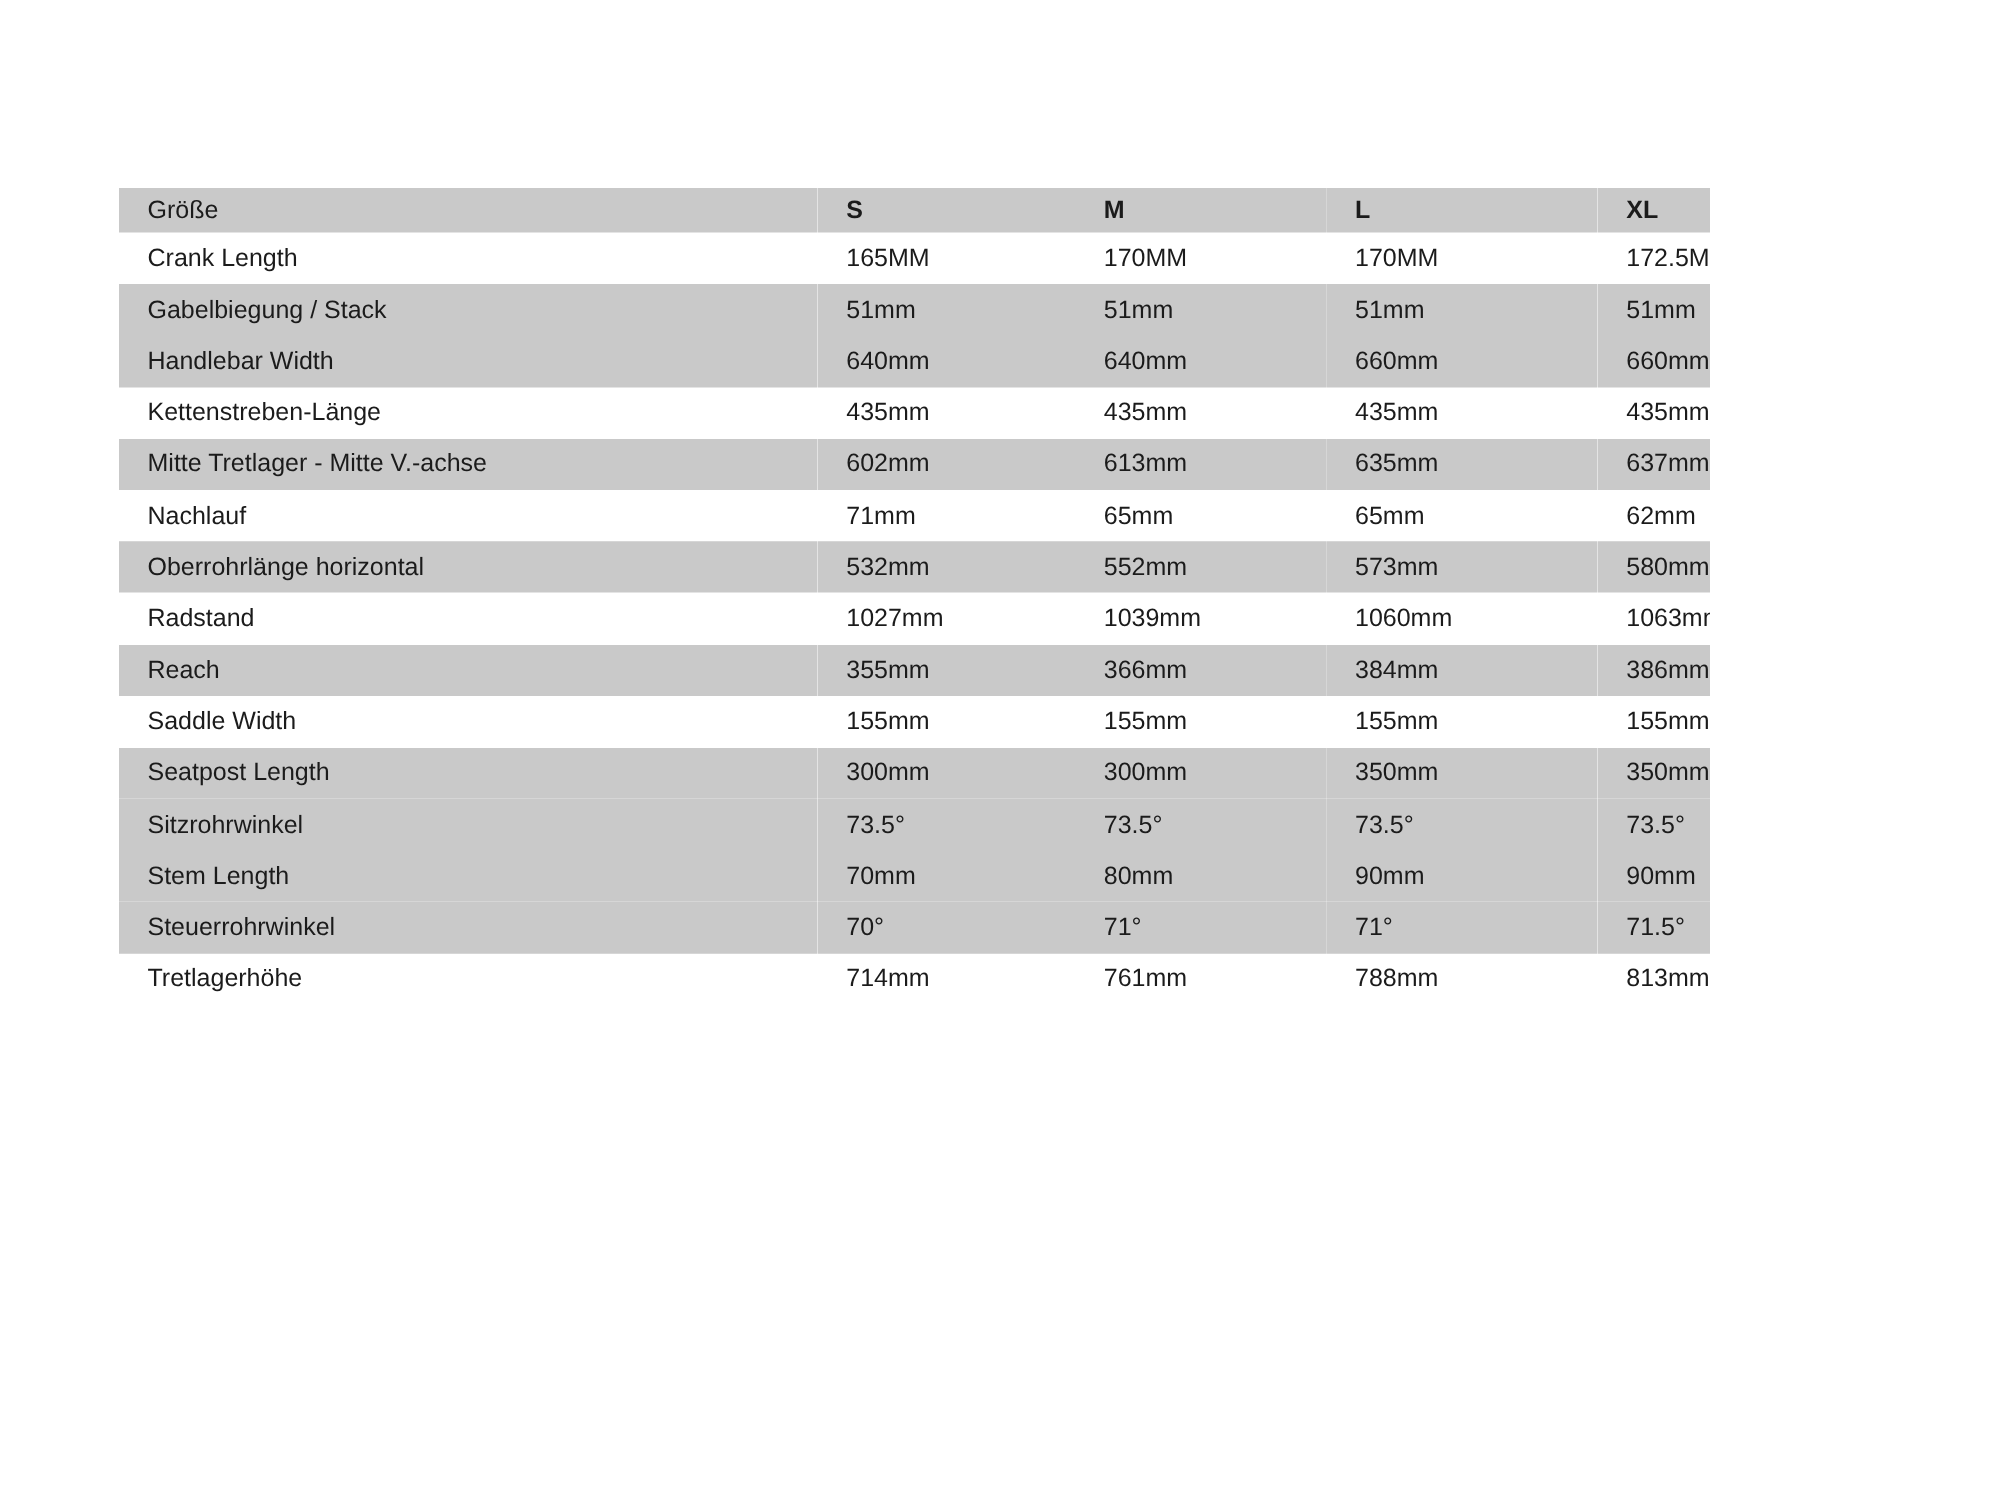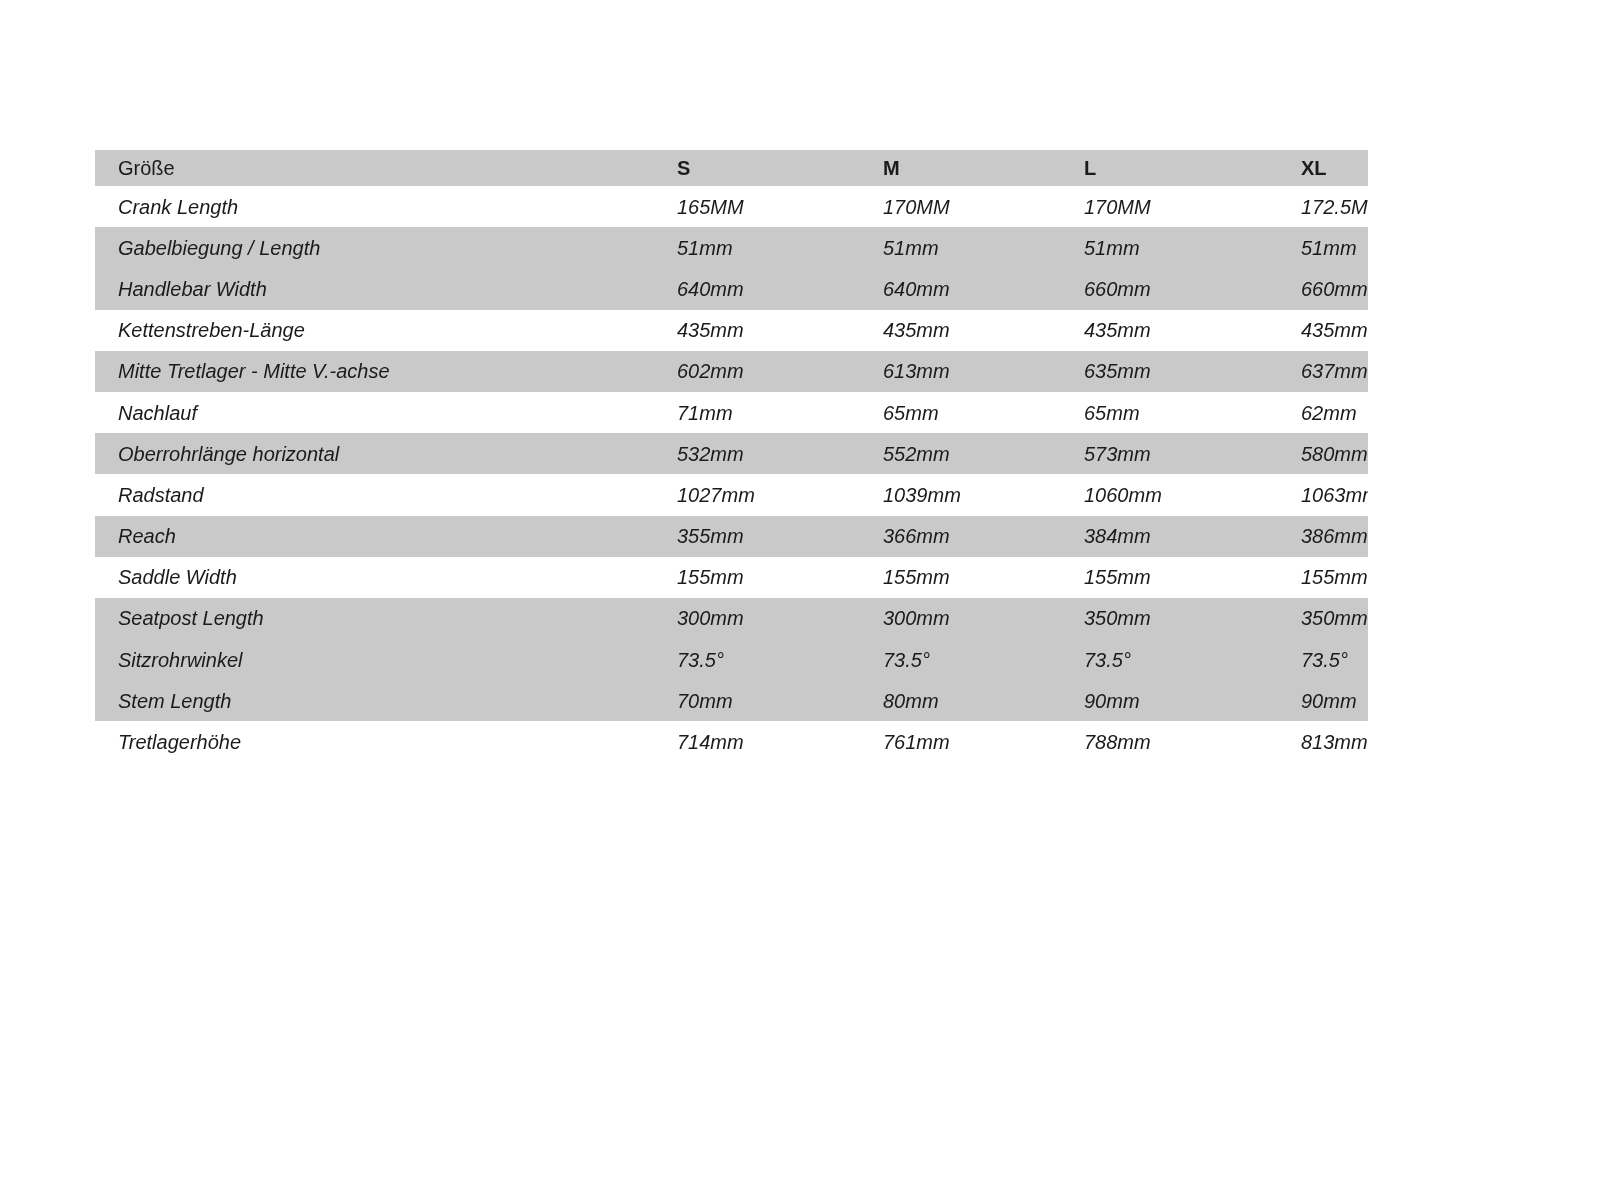--- a/index.html
+++ b/index.html
@@ -33,21 +33,21 @@
     font-weight: normal;
     color: #1b1b1b;
     text-align: left;
     vertical-align: middle;
     padding: 0 0 0 23px;
     white-space: nowrap;
     overflow: hidden;
     border: none;
   }
   thead tr.header-row { height: 36px; }
-  tbody tr { height: 41.2px; font-style: italic; }
+  tbody tr { height: 41.2px; }
   tr.shade { background: #c9c9c9; }
   thead th.size-cell { font-weight: bold; }
 </style>
 </head>
 <body>
 
 <div class="page">
   <table class="geometry-table">
     <colgroup>
       <col style="width:559px">
@@ -67,21 +67,21 @@
     </thead>
     <tbody id="table-body">
         <tr>
           <td class="label-cell">Crank Length</td>
           <td>165MM</td>
           <td>170MM</td>
           <td>170MM</td>
           <td>172.5MM</td>
         </tr>
         <tr class="shade">
-          <td class="label-cell">Gabelbiegung / Length</td>
+          <td class="label-cell">Gabelbiegung / Stack</td>
           <td>51mm</td>
           <td>51mm</td>
           <td>51mm</td>
           <td>51mm</td>
         </tr>
         <tr class="shade">
           <td class="label-cell">Handlebar Width</td>
           <td>640mm</td>
           <td>640mm</td>
           <td>660mm</td>
@@ -150,20 +150,27 @@
           <td>73.5°</td>
           <td>73.5°</td>
         </tr>
         <tr class="shade">
           <td class="label-cell">Stem Length</td>
           <td>70mm</td>
           <td>80mm</td>
           <td>90mm</td>
           <td>90mm</td>
         </tr>
+        <tr class="shade">
+          <td class="label-cell">Steuerrohrwinkel</td>
+          <td>70°</td>
+          <td>71°</td>
+          <td>71°</td>
+          <td>71.5°</td>
+        </tr>
         <tr>
           <td class="label-cell">Tretlagerhöhe</td>
           <td>714mm</td>
           <td>761mm</td>
           <td>788mm</td>
           <td>813mm</td>
         </tr>
       </tbody>
   </table>
 </div>

